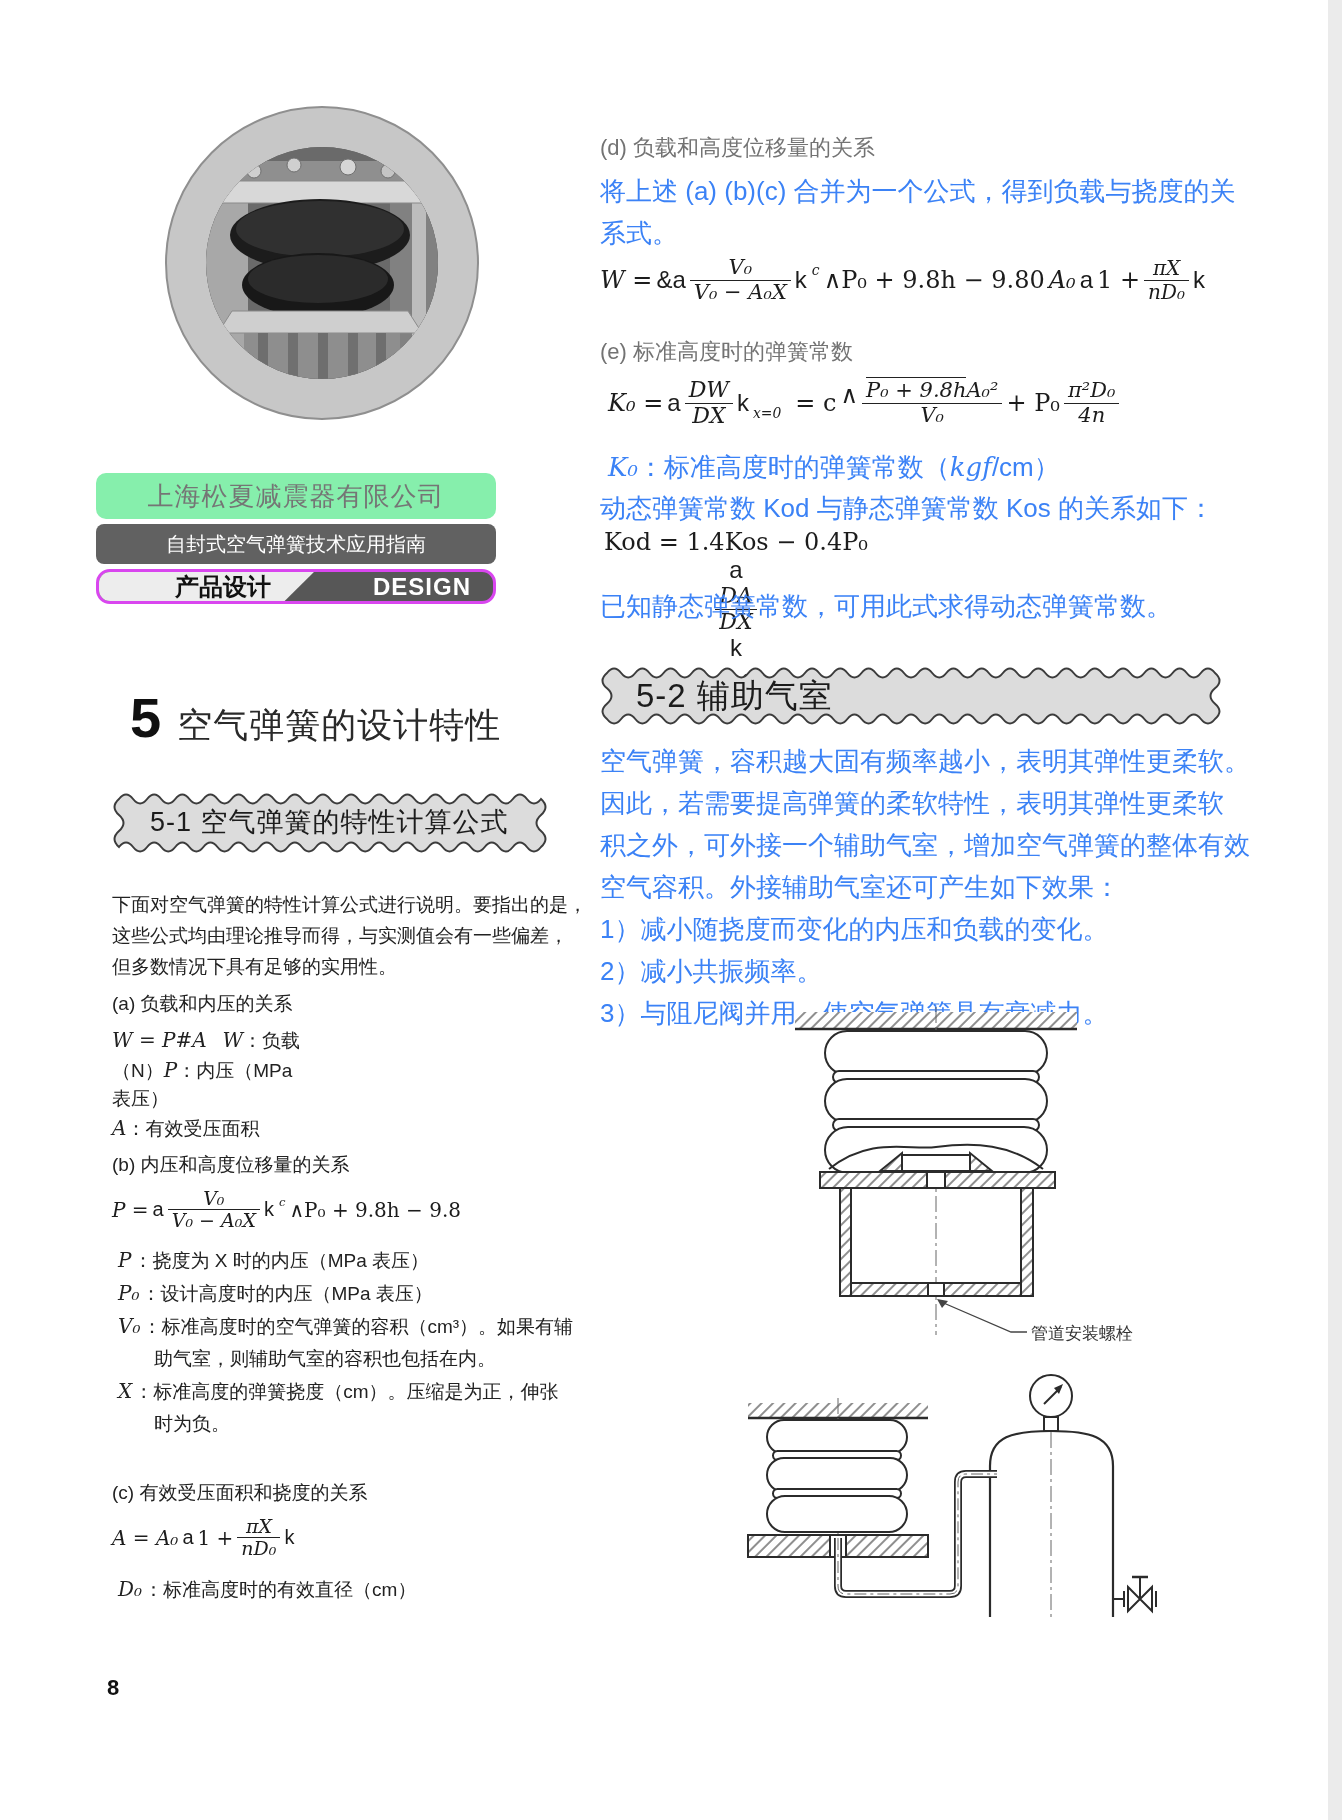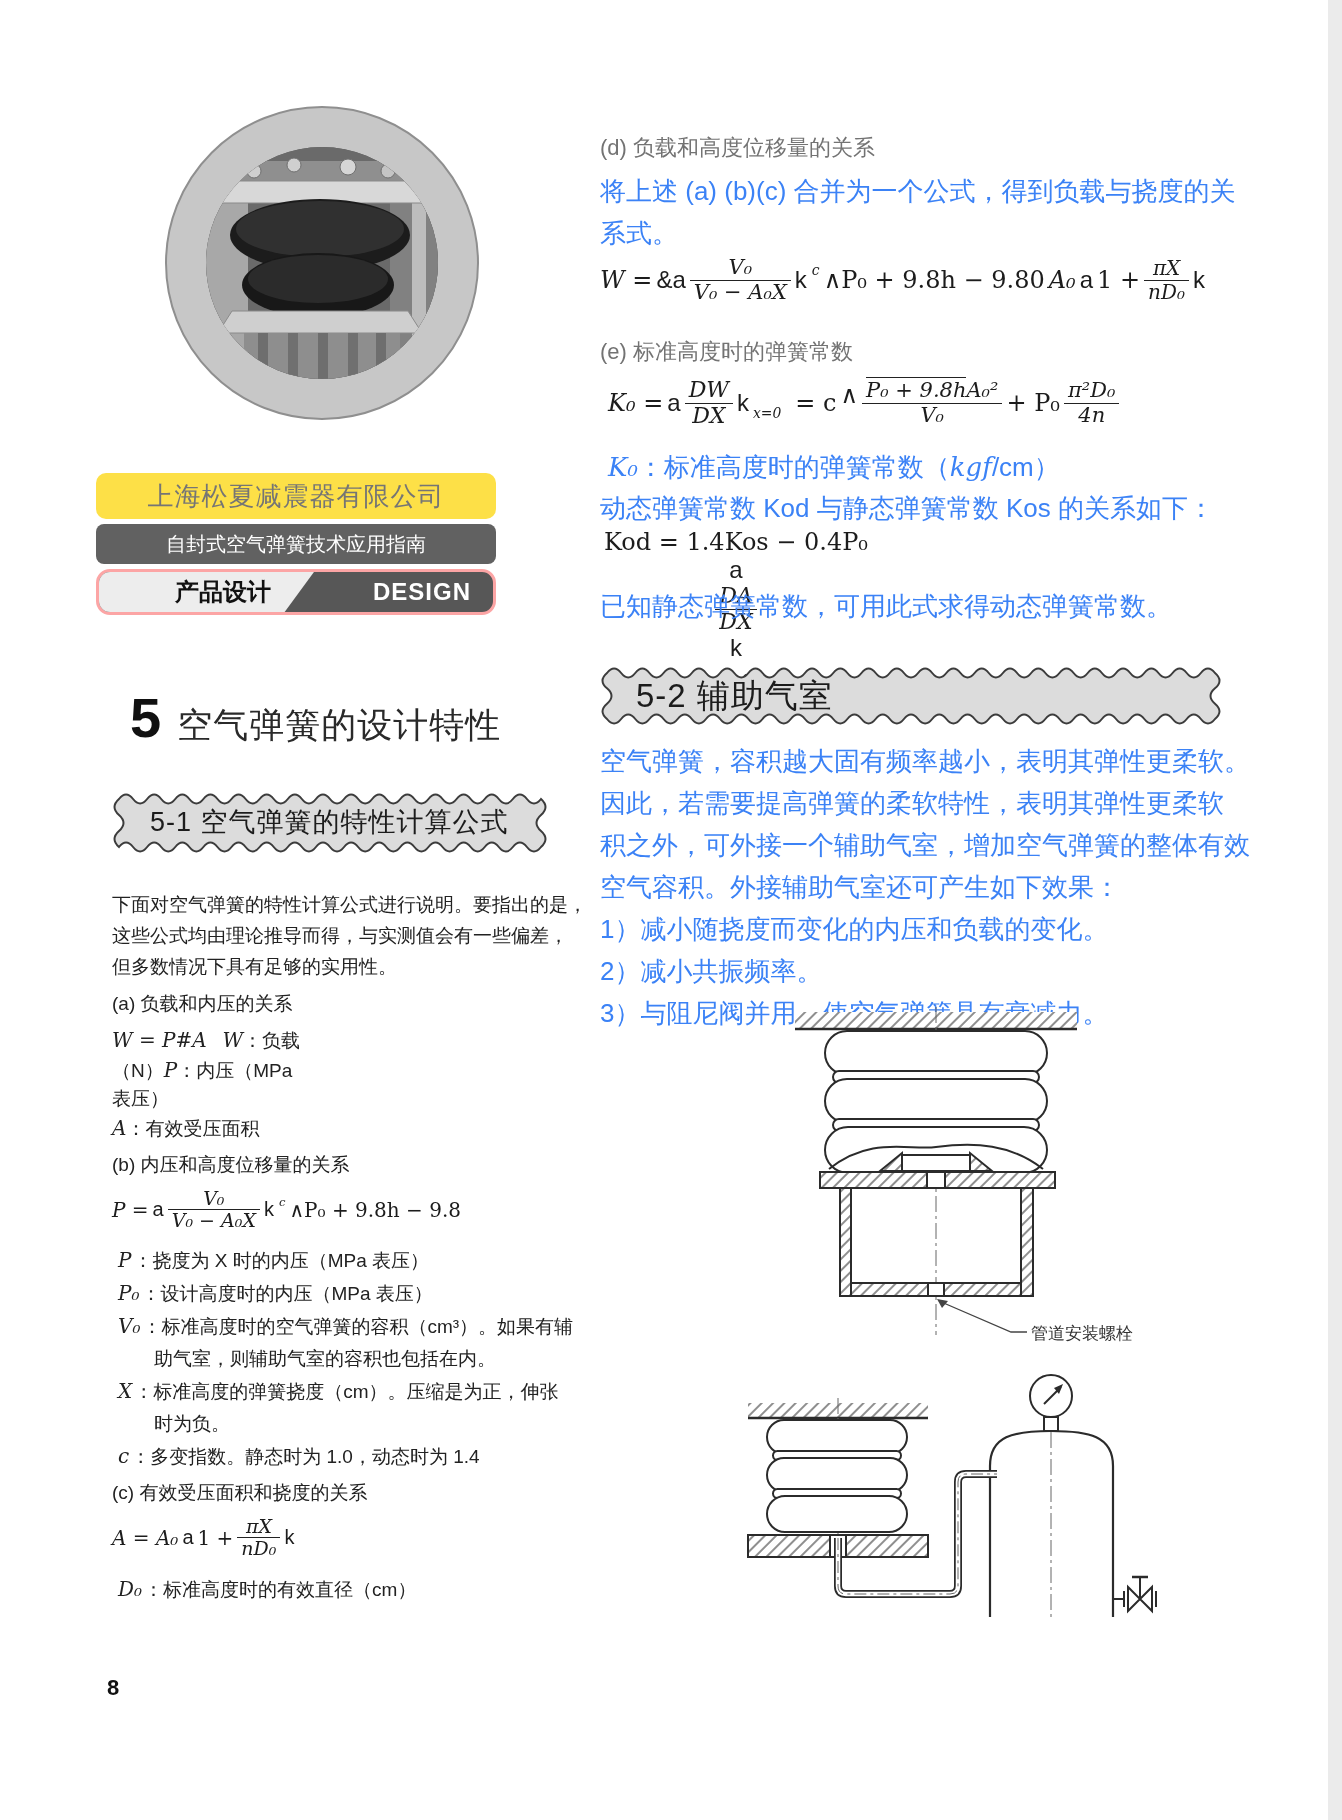--- a/index.html
+++ b/index.html
@@ -2,26 +2,26 @@
 <html><head>
 <meta charset="utf-8">
 <style>
   html,body{margin:0;padding:0;background:#fff;}
   #page{position:relative;width:1342px;height:1820px;background:#ffffff;overflow:hidden;
         font-family:"Liberation Sans",sans-serif;color:#222;}
   .abs{position:absolute;}
   .nowrap{white-space:nowrap;}
 
   
-  .company-box{left:96px;top:473px;width:400px;height:46px;background:#fde047;border-radius:10px;
+  .company-box{left:96px;top:473px;width:400px;height:46px;background:#86efac;border-radius:10px;
     display:flex;align-items:center;justify-content:center;font-size:26px;color:#757575;letter-spacing:1px;}
   .guide-box{left:96px;top:524px;width:400px;height:40px;background:#616161;border-radius:8px;
     display:flex;align-items:center;justify-content:center;font-size:20px;color:#fff;}
-  .design-bar{left:96px;top:569px;width:400px;height:46px;background:#575757;border-radius:14px;
-    border:3px solid #fca5a5;box-sizing:border-box;overflow:hidden;}
+  .design-bar{left:96px;top:569px;width:400px;height:35px;background:#575757;border-radius:14px;
+    border:3px solid #d946ef;box-sizing:border-box;overflow:hidden;}
   .design-left{position:absolute;left:0;top:0;width:62%;height:100%;background:#ededed;
     clip-path:polygon(0 0,88% 0,76% 100%,0 100%);}
   .design-cn{position:absolute;left:76px;top:50%;transform:translateY(-50%);font-size:24px;font-weight:bold;color:#111;}
   .design-en{position:absolute;right:22px;top:50%;transform:translateY(-50%);font-size:24px;font-weight:bold;color:#fff;letter-spacing:1px;}
 
   
   .chapter{left:130px;top:690px;display:flex;align-items:baseline;}
   .chapter .num{font-size:56px;font-weight:bold;color:#111;line-height:1;}
   .chapter .ttl{font-size:35px;color:#2a2a2a;margin-left:16px;letter-spacing:1px;}
 
@@ -157,21 +157,20 @@
     <span>∧P₀ + 9.8h − 9.8</span>
   </div>
 
   <div class="abs t19" style="left:118px;top:1244px;line-height:32px;">
     <div class="defline"><span class="sym">P</span><span>：挠度为 X 时的内压（MPa 表压）</span></div>
     <div class="defline"><span class="sym">P₀</span><span>：设计高度时的内压（MPa 表压）</span></div>
     <div class="defline"><span class="sym">V₀</span><span>：标准高度时的空气弹簧的容积（cm³）。如果有辅</span></div>
     <div class="defline cont">助气室，则辅助气室的容积也包括在内。</div>
     <div class="defline"><span class="sym">X</span><span>：标准高度的弹簧挠度（cm）。压缩是为正，伸张</span></div>
     <div class="defline cont">时为负。</div>
-    <div class="defline"><span class="sym">c</span><span>：多变指数。静态时为 1.0，动态时为 1.4</span></div>
   </div>
 
   <div class="abs head19" style="left:112px;top:1480px;">(c)  有效受压面积和挠度的关系</div>
 
   <div class="abs fml f20" style="left:112px;top:1516px;">
     <span class="it">A = A₀</span>
     <span class="gl">a</span>
     <span>1 +</span>
     <span class="frac" style="font-size:19px;">
       <span class="num it">πX</span>

